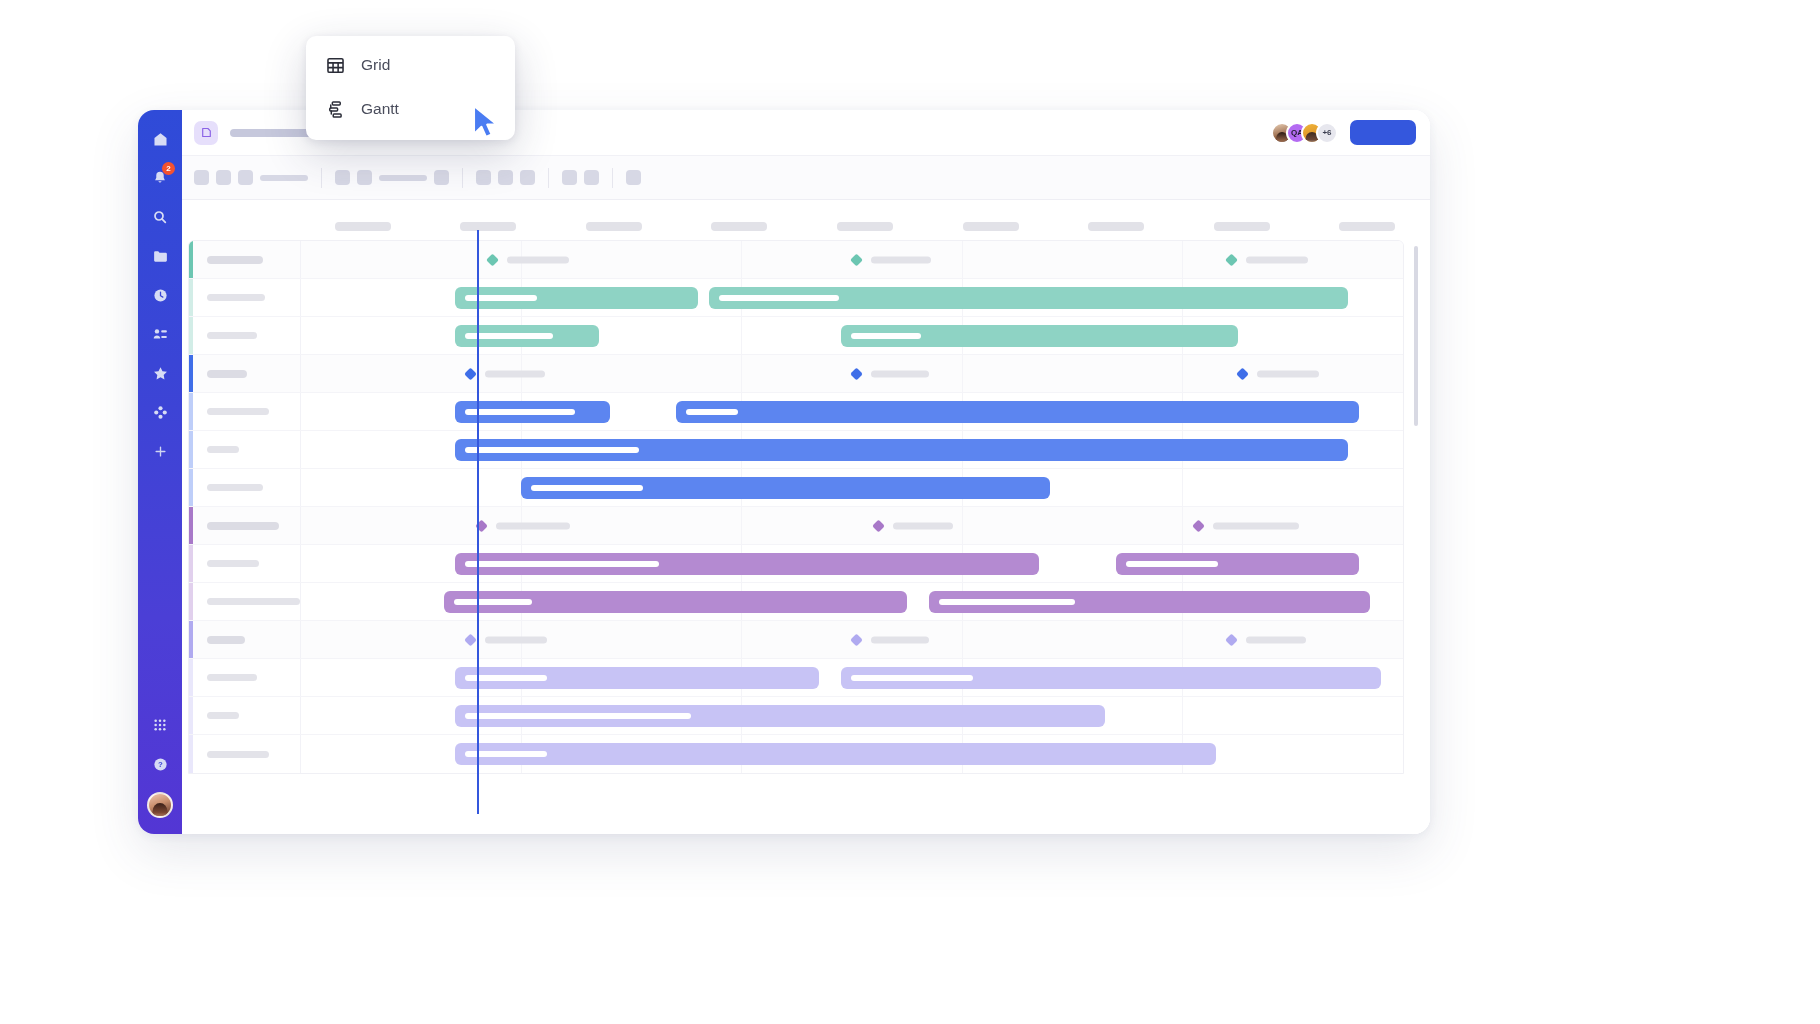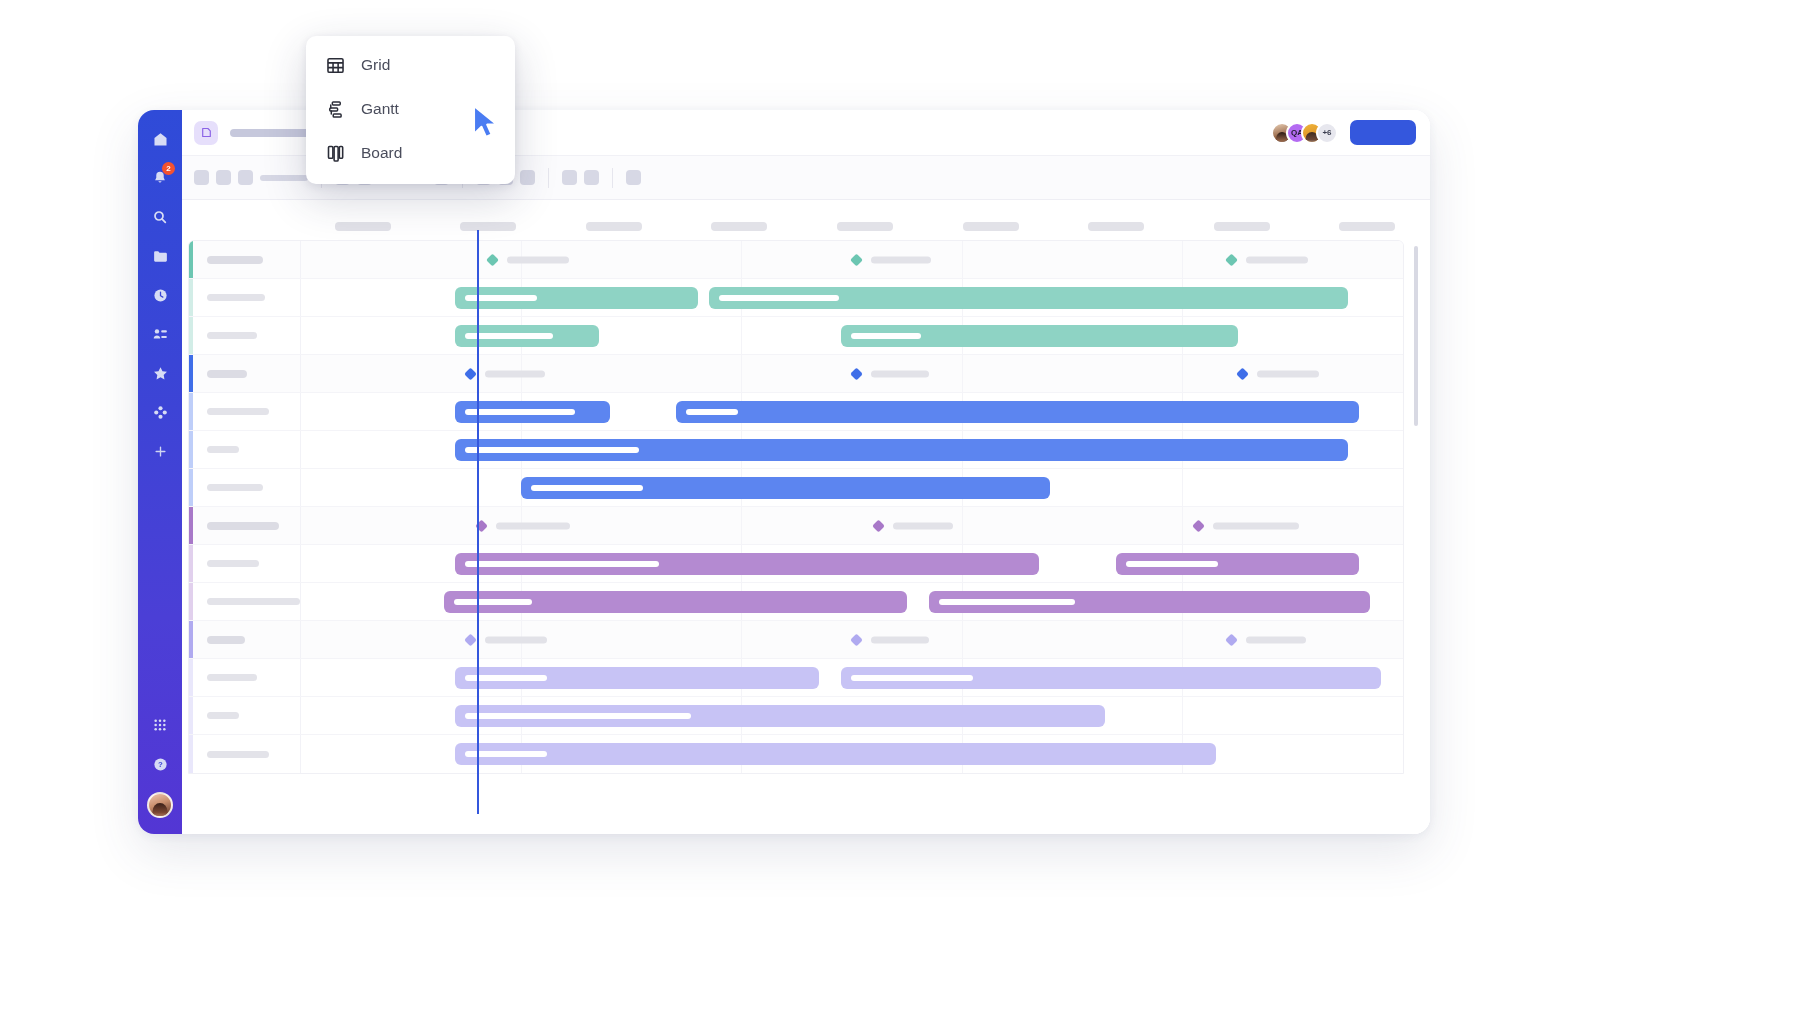--- a/index.html
+++ b/index.html
@@ -688,30 +688,20 @@
         <svg width="21" height="21" viewBox="0 0 24 24" fill="none" stroke="#2b2d38" stroke-width="1.7">
           <rect x="8.4" y="3.4" width="9" height="3.4" rx="1"></rect>
           <rect x="5.4" y="10.3" width="9" height="3.4" rx="1"></rect>
           <rect x="9.4" y="17.2" width="9" height="3.4" rx="1"></rect>
           <path d="M6.6 6.8v3.5M7.2 13.7v3.5" stroke-linecap="round"></path>
         </svg>
       </span>
       <span>Gantt</span>
     </div>
 
-    <div class="vm-item">
-      <span class="vm-ico">
-        <svg width="21" height="21" viewBox="0 0 24 24" fill="none" stroke="#2b2d38" stroke-width="1.8">
-          <rect x="4" y="4" width="5" height="13.5" rx="1.2"></rect>
-          <rect x="10.4" y="4" width="4.6" height="16.6" rx="1.2"></rect>
-          <rect x="16.4" y="4" width="3.8" height="13.5" rx="1.2"></rect>
-        </svg>
-      </span>
-      <span>Board</span>
-    </div>
 
   </div>
 
   <div id="cursor">
     <svg width="30" height="36" viewBox="0 0 30 36">
       <path d="M4 2 L4 30 L11.5 22.8 L16 33 L21.6 30.4 L17.2 20.6 L26.5 20.2 Z" fill="#4a7cf2" stroke="#ffffff" stroke-width="2.1" stroke-linejoin="round"></path>
     </svg>
   </div>
 
 </div>

